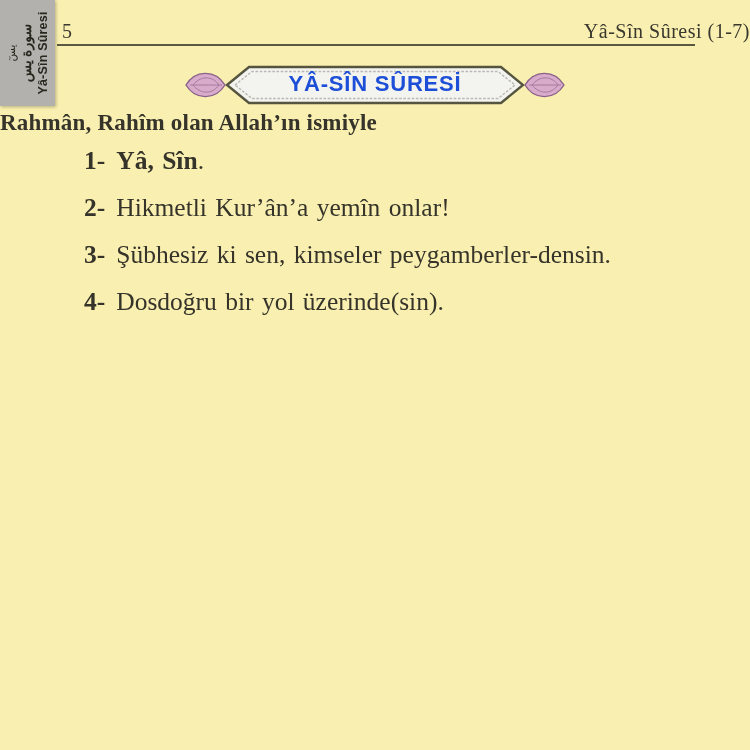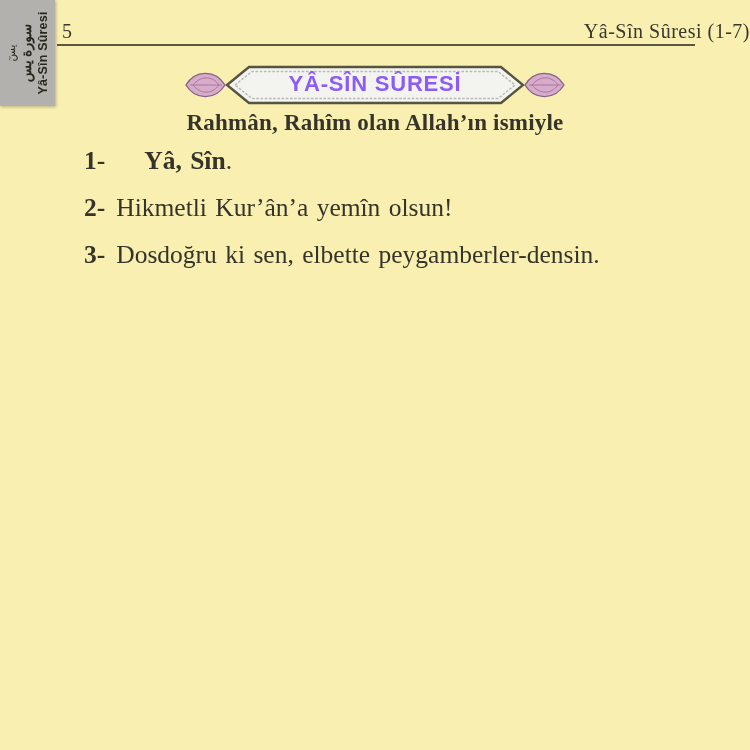--- a/index.html
+++ b/index.html
@@ -53,37 +53,37 @@
     position:absolute;top:61px;left:50%;
     transform:translateX(-50%);
     width:380px;height:48px;
   }
   .banner svg{position:absolute;inset:0;}
   .banner-title{
     position:absolute;inset:0 42px 2px 42px;
     display:flex;align-items:center;justify-content:center;
     font-family:"Liberation Sans", sans-serif;
     font-weight:bold;font-size:22px;letter-spacing:.8px;
-    color:#8b5cf6;
+    color:#1d4ed8;
   }
   
   .bismillah{
     position:absolute;top:110px;left:0;width:100%;
-    text-align:center;font-weight:bold;font-size:23px;
+    font-weight:bold;font-size:23px;
     color:#35332a;letter-spacing:.2px;
   }
   
   .verses{
     position:absolute;top:141px;left:60px;width:634px;
     font-size:25.5px;line-height:39px;
     text-align:justify;word-spacing:2px;
   }
   .verse{margin:0 0 8px 0;text-indent:24px;}
   .verse .vnum{margin-right:11px;font-weight:600;}
-  .verse.bold-text .vtext{font-weight:bold;margin-left:28px;}
+  .verse.bold-text .vtext{font-weight:bold;}
 </style>
 </head>
 <body>
 
 <div class="page">
 
   <div class="side-tab">
     <div class="side-tab-inner">
       <span class="tab-arabic-small">يسٓ</span>
       <span class="tab-arabic">سورة يس</span>
@@ -111,17 +111,18 @@
       <polygon points="42,24 64,6 316,6 338,24 316,42 64,42" stroke="#55553f" stroke-width="2.4" fill="#f3f3ef"></polygon>
       <polygon points="50,24 67,10.5 313,10.5 330,24 313,37.5 67,37.5" fill="none" stroke="#b9b8b2" stroke-width="1.4" stroke-dasharray="2.6,1.6"></polygon>
     </svg>
     <div class="banner-title">YÂ-SÎN SÛRESİ</div>
   </div>
 
   <div class="bismillah">Rahmân, Rahîm olan Allah’ın ismiyle</div>
 
   <div class="verses">
     <p class="verse bold-text"><span class="vnum">1-</span><span class="vtext">Yâ, Sîn</span><span>.</span></p>
-    <p class="verse"><span class="vnum">2-</span><span class="vtext">Hikmetli Kur’ân’a yemîn olsun!</span></p>
-    <p class="verse"><span class="vnum">3-</span><span class="vtext">Dosdoğru ki sen, elbette peygamberler-densin.</span></p>
+    <p class="verse"><span class="vnum">2-</span><span class="vtext">Hikmetli Kur’ân’a yemîn onlar!</span></p>
+    <p class="verse"><span class="vnum">3-</span><span class="vtext">Şübhesiz ki sen, kimseler peygamberler-densin.</span></p>
+    <p class="verse"><span class="vnum">4-</span><span class="vtext">Dosdoğru bir yol üzerinde(sin).</span></p>
   </div>
 
 </div>
 
 </body></html>

